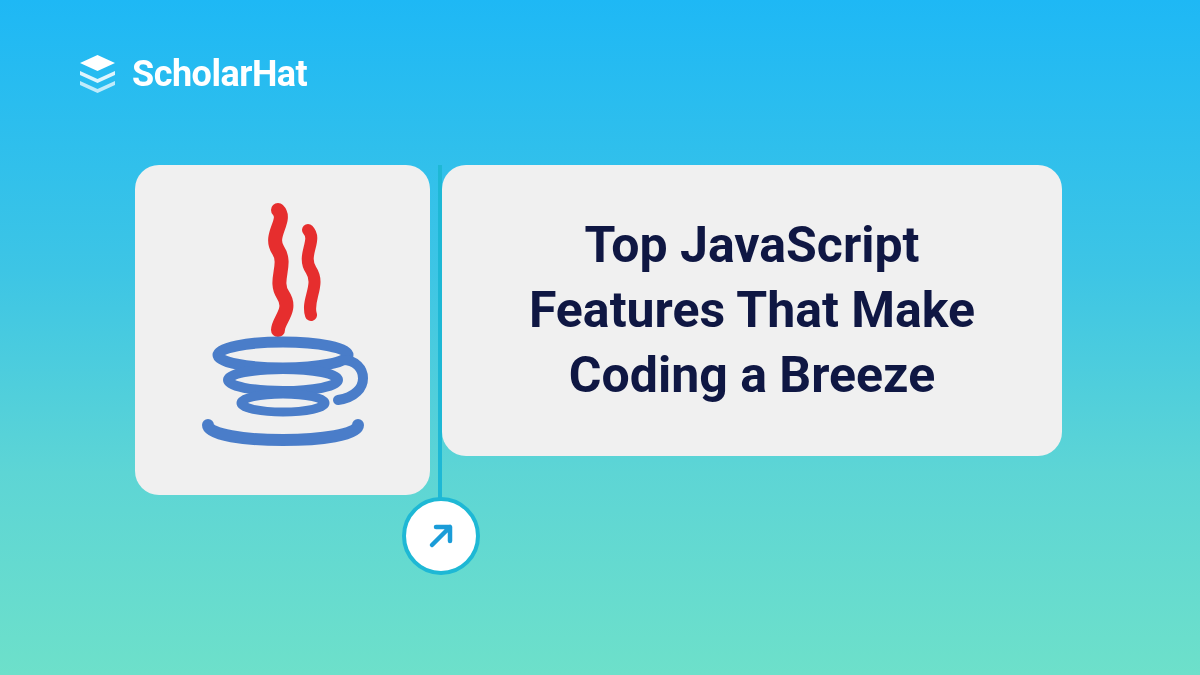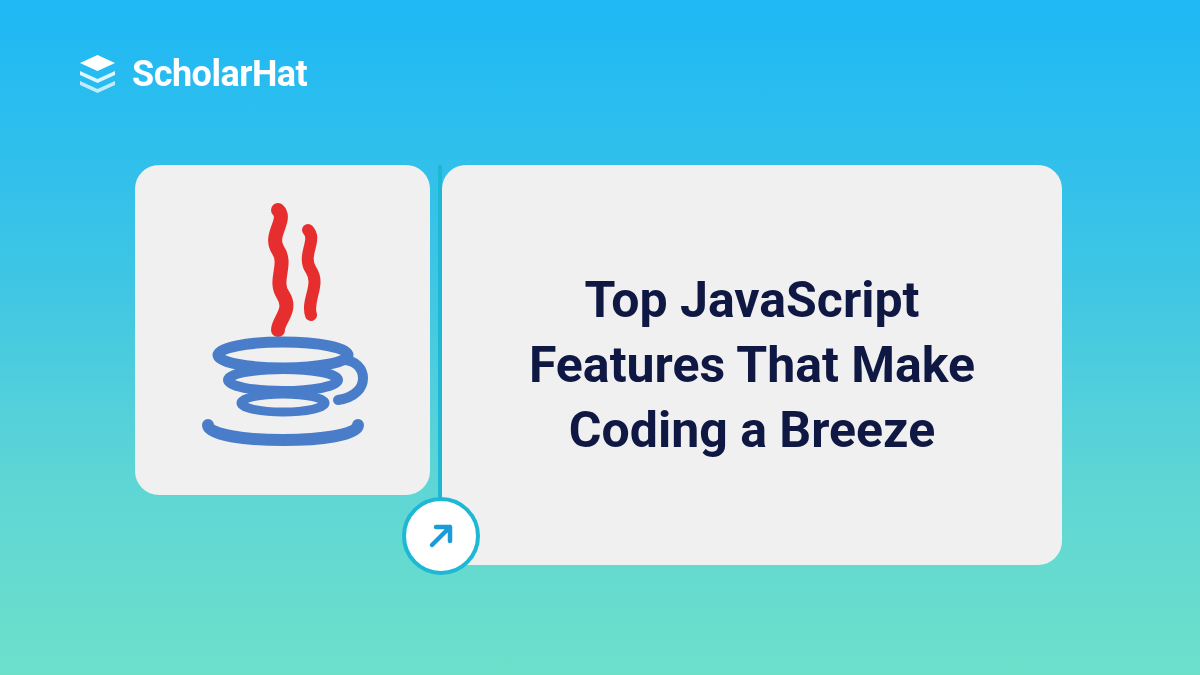--- a/index.html
+++ b/index.html
@@ -59,21 +59,21 @@
       position: absolute;
       top: 165px;
       left: 438px;
       width: 4px;
       height: 400px;
       background: #1eb8d5;
       z-index: 1;
     }
     .text-card {
       width: 620px;
-      height: 400px;
+      height: 291px;
       background: #f0f0f0;
       border-radius: 24px;
       display: flex;
       align-items: center;
       justify-content: center;
       padding: 40px 50px;
       position: relative;
       z-index: 2;
     }
     .title-text {

